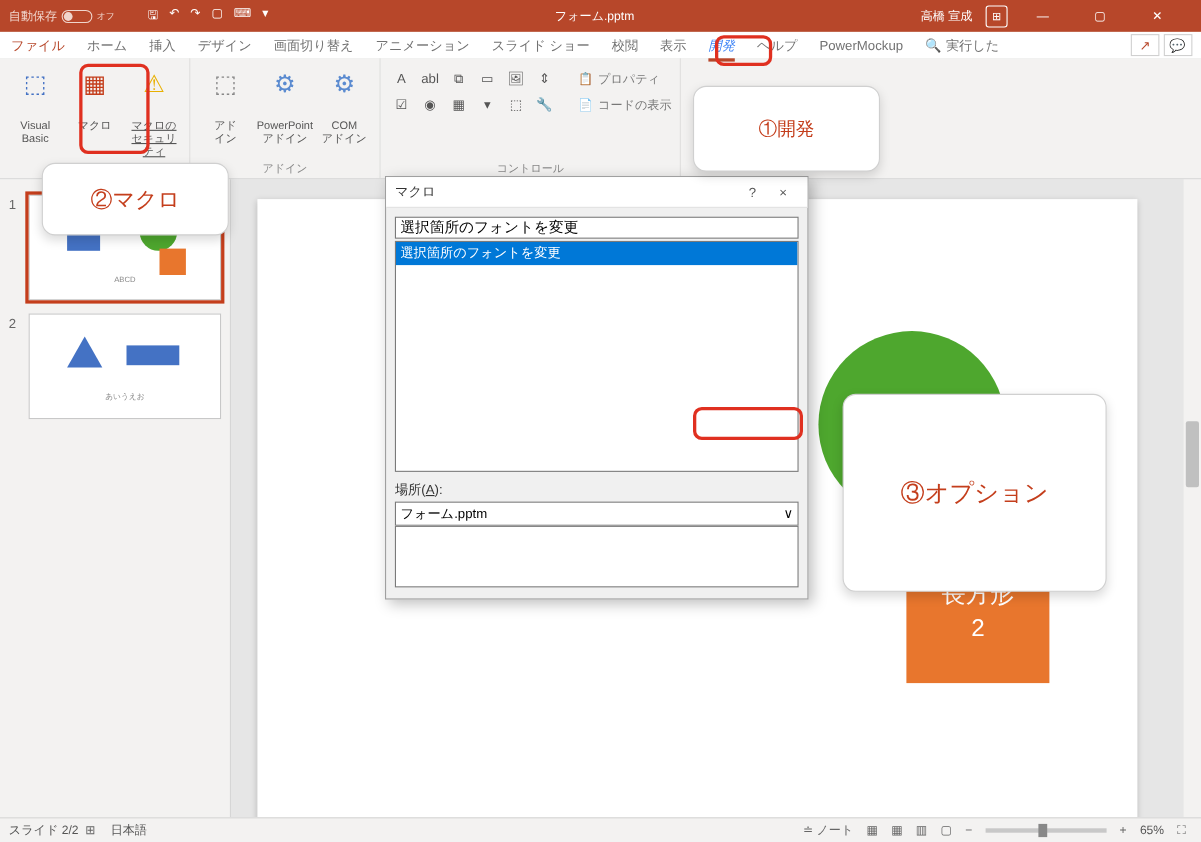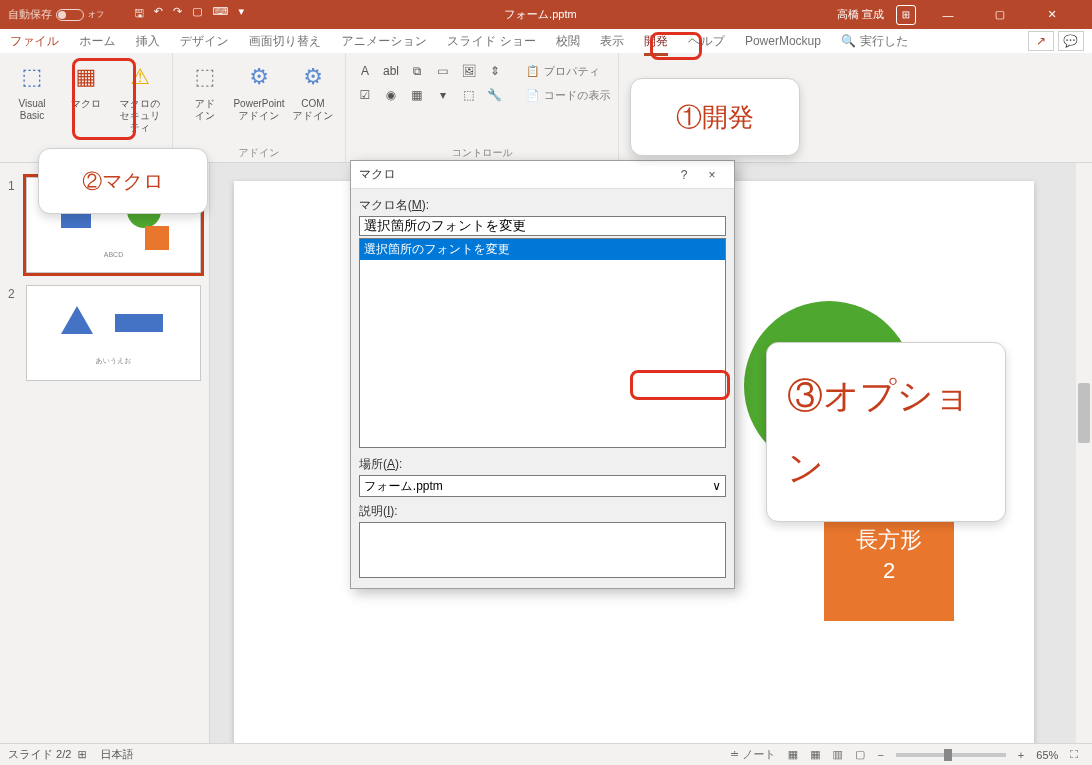--- a/index.html
+++ b/index.html
@@ -14,35 +14,35 @@
 .titlebar .qat { display: flex; gap: 10px; margin-left: 10px; }
 .titlebar .qat span { cursor: pointer; }
 .titlebar .center { flex: 1; text-align: center; }
 .titlebar .right { display: flex; align-items: center; gap: 12px; padding-right: 20px; }
 .titlebar .winbtn { width: 40px; height: 29px; display: flex; align-items: center; justify-content: center; cursor: pointer; }
 
 
 .ribbontabs { height: 24px; background: #fff; display: flex; align-items: center; font-size: 12px; border-bottom: 0; }
 .ribbontabs .tab { padding: 4px 10px; color: #727272; cursor: pointer; white-space: nowrap; }
 .ribbontabs .tab.file { color: #b7472a; }
-.ribbontabs .tab.active { color: #7f1d1d; position: relative; }
+.ribbontabs .tab.active { color: #3b82f6; position: relative; font-style: italic; }
 .ribbontabs .tab.active::after { content:""; position:absolute; left:10px; right:10px; bottom:-2px; height:3px; background:#b7472a; }
 .ribbontabs .spacer { flex: 1; }
 .ribbontabs .search { display: flex; align-items: center; gap: 4px; color: #727272; padding: 0 10px; }
 .ribbontabs .rightbtns { display: flex; gap: 4px; padding-right: 8px; }
 .ribbontabs .rightbtns .btn { width: 26px; height: 20px; border: 1px solid #d0d0d0; display: flex; align-items: center; justify-content: center; color: #b7472a; font-size: 12px; }
 
 
 .ribbon { height: 110px; background: #f3f2f1; border-bottom: 1px solid #d6d6d6; display: flex; font-size: 11px; color: #555; }
 .ribbon .group { border-right: 1px solid #e0dfde; padding: 4px 8px 2px 8px; display: flex; flex-direction: column; }
 .ribbon .group .items { display: flex; gap: 6px; flex: 1; align-items: flex-start; }
 .ribbon .group .label { text-align: center; font-size: 10px; color: #888; padding-top: 2px; }
 .ribbon .bigbtn { display: flex; flex-direction: column; align-items: center; justify-content: flex-start; width: 48px; cursor: pointer; padding-top: 4px; }
 .ribbon .bigbtn .ico { width: 32px; height: 32px; display: flex; align-items: center; justify-content: center; font-size: 22px; color: #5b5b5b; }
-.ribbon .bigbtn .txt { text-align: center; font-size: 10px; line-height: 1.2; margin-top: 5px; }
+.ribbon .bigbtn .txt { text-align: center; font-size: 10px; line-height: 1.2; margin-top: 16px; }
 .ribbon .smallrow { display: flex; gap: 4px; }
 .ribbon .smallbtn { width: 22px; height: 20px; border: 1px solid transparent; display: flex; align-items: center; justify-content: center; font-size: 12px; color: #555; cursor: pointer; }
 .ribbon .labelledsmall { display: flex; align-items: center; gap: 4px; font-size: 11px; color: #777; }
 
 
 .workspace { position: absolute; top: 163px; bottom: 22px; left: 0; right: 0; display: flex; }
 .thumbs { width: 210px; background: #f3f2f1; border-right: 1px solid #d6d6d6; padding: 14px 8px; overflow: hidden; }
 .thumbs .slide-item { display: flex; margin-bottom: 12px; }
 .thumbs .num { width: 18px; font-size: 12px; color: #666; padding-top: 2px; }
 .thumbs .thumb { flex: 1; height: 96px; background: #fff; border: 1px solid #c8c8c8; position: relative; }
@@ -69,22 +69,22 @@
 .dialog label { display:block; margin-bottom:2px; color:#333; }
 .dialog .name-input { width:100%; height:20px; border:1px solid #7a7a7a; padding:0 4px; background:#fff; }
 .dialog .listbox { width:100%; height:210px; border:1px solid #7a7a7a; background:#fff; margin-top:2px; overflow:hidden; }
 .dialog .listbox .sel { background:#0078d7; color:#fff; padding:2px 4px; }
 .dialog .combo { width:100%; height:22px; border:1px solid #7a7a7a; background:#fff; display:flex; align-items:center; justify-content:space-between; padding:0 4px; }
 .dialog .desc { width:100%; height:56px; border:1px solid #7a7a7a; background:#fff; }
 .dialog .lower { padding:0 8px 10px 8px; }
 
 
 .callout { position:absolute; background:#fff; border:1px solid #d0d0d0; border-radius:12px; box-shadow:0 4px 10px rgba(0,0,0,0.15); display:flex; align-items:center; justify-content:center; font-size:20px; color:#c43e1c; z-index:100; padding:8px 20px; }
-.callout.small { font-size:26px; }
-.callout3 { flex-direction:column; line-height:2.0; font-size:36px; }
+.callout.small { font-size:17px; }
+.callout3 { flex-direction:column; line-height:2.0; font-size:22px;margin-top:16px; }
 
 
 .redbox { position:absolute; border:3px solid #e03020; border-radius:8px; z-index:60; pointer-events:none; }
 
 
 .statusbar { position:absolute; bottom:0; left:0; right:0; height:22px; background:#f3f2f1; border-top:1px solid #d6d6d6; display:flex; align-items:center; font-size:11px; color:#555; padding:0 8px; }
 .statusbar .spacer { flex:1; }
 .statusbar .sbtn { padding:0 6px; cursor:pointer; color:#666; }
 .statusbar .zoom-slider { width:110px; height:4px; background:#c8c8c8; position:relative; margin:0 6px; }
 .statusbar .zoom-slider .knob { position:absolute; width:8px; height:12px; background:#888; top:-4px; left:48px; }
@@ -151,21 +151,21 @@
       <div class="bigbtn">
         <div class="ico" style="color:#4472c4;">⬚</div>
         <div class="txt">Visual Basic</div>
       </div>
       <div class="bigbtn">
         <div class="ico" style="color:#c43e1c;">▦</div>
         <div class="txt">マクロ</div>
       </div>
       <div class="bigbtn">
         <div class="ico" style="color:#e8b000;">⚠</div>
-        <div class="txt" style="white-space:pre-line;">マクロの
+        <div class="txt" style="white-space:pre-line;text-decoration:underline;">マクロの
 セキュリティ</div>
       </div>
     </div>
     <div class="label">コード</div>
   </div>
   <div class="group">
     <div class="items">
       <div class="bigbtn">
         <div class="ico" style="color:#888;">⬚</div>
         <div class="txt" style="white-space:pre-line;">アド
@@ -256,34 +256,32 @@
 </div>
 
 <div class="dialog">
   <div class="dlg-title">
     <div class="t">マクロ</div>
     <div class="hc">?</div>
     <div class="hc">×</div>
   </div>
   <div class="dlg-body">
     <div class="col-l">
-      <label><span>マクロ名(<span class="ul">M</span>):</span></label>
       <input class="name-input" value="選択箇所のフォントを変更" style="">
       <div class="listbox">
         <div class="sel">選択箇所のフォントを変更</div>
       </div>
     </div>
   </div>
   <div class="lower">
     <label><span>場所(<span class="ul">A</span>):</span></label>
     <div class="combo">
       <span>フォーム.pptm</span>
       <span>∨</span>
     </div>
-    <label style="margin-top:6px;"><span>説明(<span class="ul">I</span>):</span></label>
     <div class="desc"></div>
   </div>
 </div>
 
 <div class="redbox" style="left:650px; top:32px; width:52px; height:28px;"></div>
 <div class="redbox" style="left:72px; top:58px; width:64px; height:82px;"></div>
 <div class="redbox" style="left:630px; top:370px; width:100px; height:30px;"></div>
 
 <div class="callout small" style="left:630px; top:78px; width:170px; height:78px;">
   <span>①開発</span>

